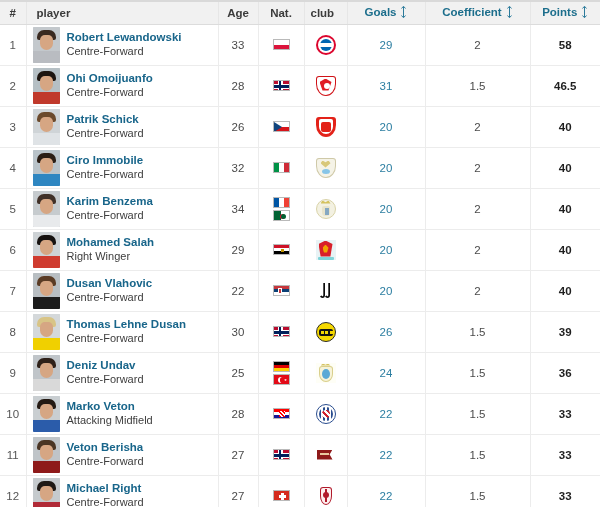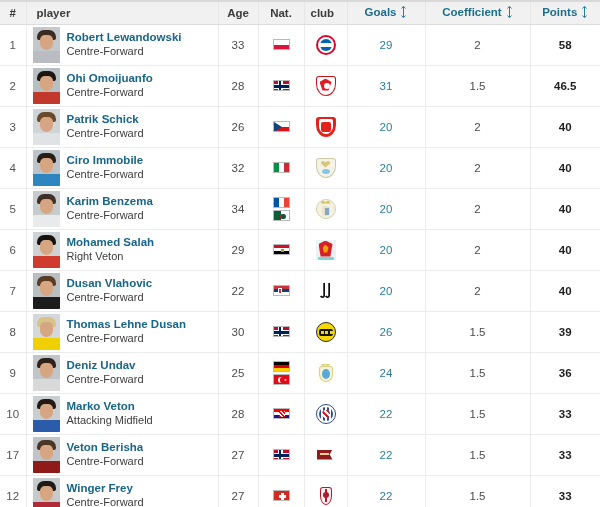--- a/index.html
+++ b/index.html
@@ -362,21 +362,21 @@
           <td class="player">
             <div class="player-cell">
               <span class="photo">
                 <i class="bg" style="background:#cdd2d5"></i>
                 <i class="hair" style="background:#161210"></i>
                 <i class="face"></i>
                 <i class="body" style="background:#cf3b2f"></i>
               </span>
               <span class="pinfo">
                 <a class="pname">Mohamed Salah</a>
-                <span class="ppos">Right Veton</span>
+                <span class="ppos">Right Winger</span>
               </span>
             </div>
           </td>
           <td class="age">29</td>
           <td class="nat">
             <span class="flags">
               <span class="flag" title="Egypt">
                 <i style="top:0;left:0;right:0;height:33.34%;background:#ce1126"></i>
                 <i style="top:33.34%;left:0;right:0;height:33.34%;background:#fff"></i>
                 <i style="bottom:0;left:0;right:0;height:33.34%;background:#000"></i>
@@ -546,21 +546,21 @@
             <span class="club-logo cl-round" style="background:#fff;border:1px solid #2a4d8f">
               <i style="position:absolute;inset:2px;border-radius:50%;background:repeating-linear-gradient(90deg,#2a4d8f 0 2px,#fff 2px 4px)"></i>
               <i style="position:absolute;left:5px;right:5px;top:5px;bottom:5px;border-radius:50%;background:repeating-linear-gradient(45deg,#d2222d 0 2px,#fff 2px 4px)"></i>
             </span>
           </td>
           <td class="goals">22</td>
           <td class="coef">1.5</td>
           <td class="points">33</td>
         </tr>
         <tr>
-          <td class="rank">17</td>
+          <td class="rank">11</td>
           <td class="player">
             <div class="player-cell">
               <span class="photo">
                 <i class="bg" style="background:#bfc4c8"></i>
                 <i class="hair" style="background:#4a3524"></i>
                 <i class="face"></i>
                 <i class="body" style="background:#8e1a1a"></i>
               </span>
               <span class="pinfo">
                 <a class="pname">Veton Berisha</a>
@@ -594,21 +594,21 @@
           <td class="rank">12</td>
           <td class="player">
             <div class="player-cell">
               <span class="photo">
                 <i class="bg" style="background:#c5cacd"></i>
                 <i class="hair" style="background:#1f1a16"></i>
                 <i class="face"></i>
                 <i class="body" style="background:#b02a37"></i>
               </span>
               <span class="pinfo">
-                <a class="pname">Winger Frey</a>
+                <a class="pname">Michael Right</a>
                 <span class="ppos">Centre-Forward</span>
               </span>
             </div>
           </td>
           <td class="age">27</td>
           <td class="nat">
             <span class="flags">
               <span class="flag" title="Switzerland">
                 <i style="inset:0;background:#d52b1e"></i>
                 <i style="left:7px;top:2px;width:3px;height:7px;background:#fff"></i>

